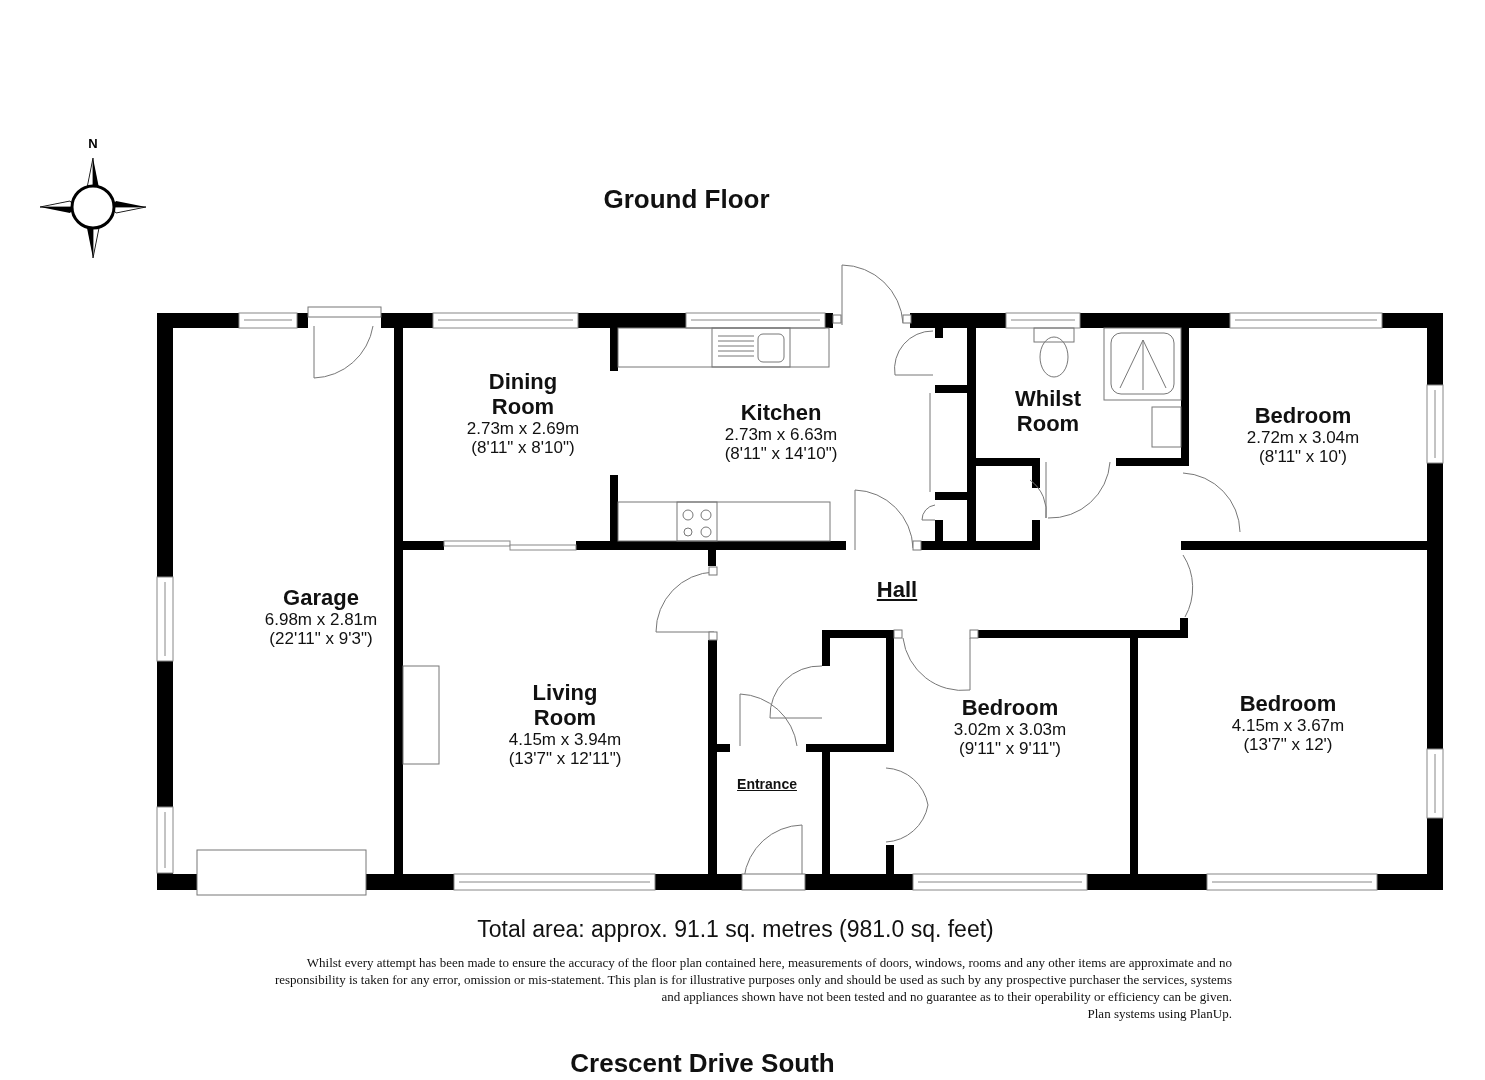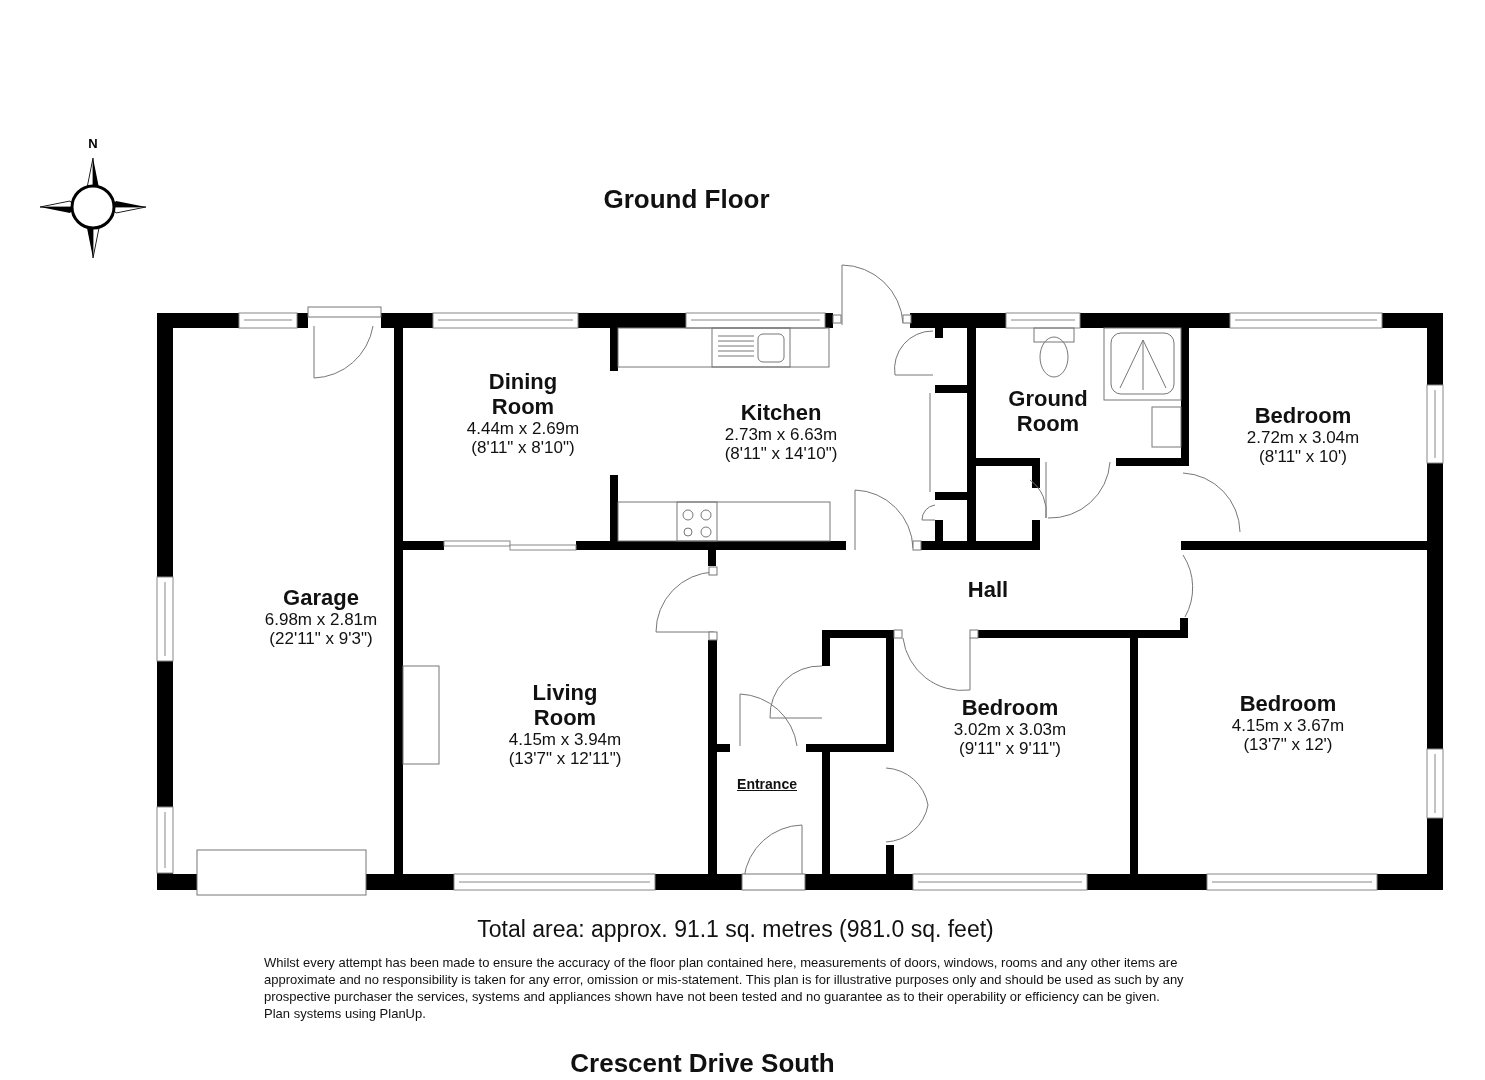--- a/index.html
+++ b/index.html
@@ -4,21 +4,21 @@
 <style>
   html, body { margin:0; padding:0; background:#ffffff; }
   body { width:1485px; height:1080px; position:relative; overflow:hidden; font-family:"Liberation Sans", sans-serif; color:#111; }
   #plan { position:absolute; left:0; top:0; width:1485px; height:1080px; }
   .title { position:absolute; left:0; width:1485px; text-align:center; font-weight:bold; }
   #floor-title { top:184px; font-size:26px; left:-56px; }
   .room-label { position:absolute; text-align:center; line-height:1.0; white-space:nowrap; transform:translateX(-50%); }
   .room-name { font-weight:bold; font-size:22px; line-height:25px; display:block; }
   .room-dim { font-size:17px; line-height:19px; display:block; }
   #total-area { position:absolute; top:916px; left:0; width:1485px; text-align:center; font-size:23px; left:-7px; }
-  #disclaimer { position:absolute; top:954px; left:264px; width:960px; text-align:left; font-size:13px; line-height:17px; }
+  #disclaimer { position:absolute; top:954px; left:272px; width:960px; text-align:right; font-size:13px; line-height:17px;font-family:Liberation Serif, serif; }
   #address { position:absolute; top:1048px; left:-40px; width:1485px; text-align:center; font-weight:bold; font-size:26px; }
 </style>
 </head>
 <body>
 
 <svg id="plan" width="1485" height="1080" viewBox="0 0 1485 1080" xmlns="http://www.w3.org/2000/svg">
 
   <g>
     <polygon points="93,158 99,188 93,193 87,188" fill="#000"></polygon>
     <polygon points="93,158 87,188 93,193" fill="#fff" stroke="#000" stroke-width="0.8"></polygon>
@@ -230,42 +230,42 @@
 
 <div class="room-label" style="left:280px; top:585px;margin-left:41px;">
   <span class="room-name">Garage</span>
   <span class="room-dim">6.98m x 2.81m</span>
   <span class="room-dim">(22'11" x 9'3")</span>
 </div>
 
 <div class="room-label" style="left:503px; top:369px;margin-left:20px;">
   <span class="room-name">Dining</span>
   <span class="room-name">Room</span>
-  <span class="room-dim">4.44m x 2.69m</span>
+  <span class="room-dim">2.73m x 2.69m</span>
   <span class="room-dim">(8'11" x 8'10")</span>
 </div>
 
 <div class="room-label" style="left:781px; top:400px;">
   <span class="room-name">Kitchen</span>
   <span class="room-dim">2.73m x 6.63m</span>
   <span class="room-dim">(8'11" x 14'10")</span>
 </div>
 
 <div class="room-label" style="left:1048px; top:386px;">
-  <span class="room-name">Ground</span>
+  <span class="room-name">Whilst</span>
   <span class="room-name">Room</span>
 </div>
 
 <div class="room-label" style="left:1303px; top:403px;">
   <span class="room-name">Bedroom</span>
   <span class="room-dim">2.72m x 3.04m</span>
   <span class="room-dim">(8'11" x 10')</span>
 </div>
 
-<div class="room-label" style="left:988px; top:577px;">
+<div class="room-label" style="left:897px; top:577px;text-decoration:underline;">
   <span class="room-name">Hall</span>
 </div>
 
 <div class="room-label" style="left:565px; top:664px;margin-top:16px;">
   <span class="room-name">Living</span>
   <span class="room-name">Room</span>
   <span class="room-dim">4.15m x 3.94m</span>
   <span class="room-dim">(13'7" x 12'11")</span>
 </div>
 

